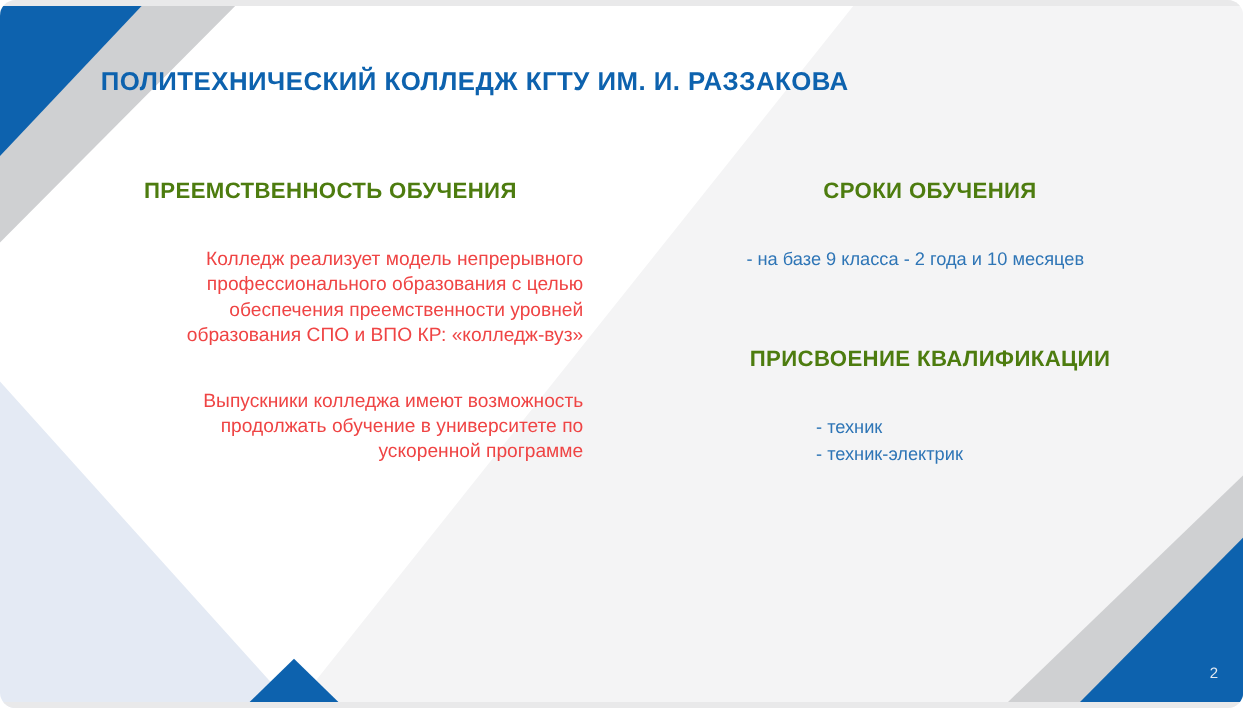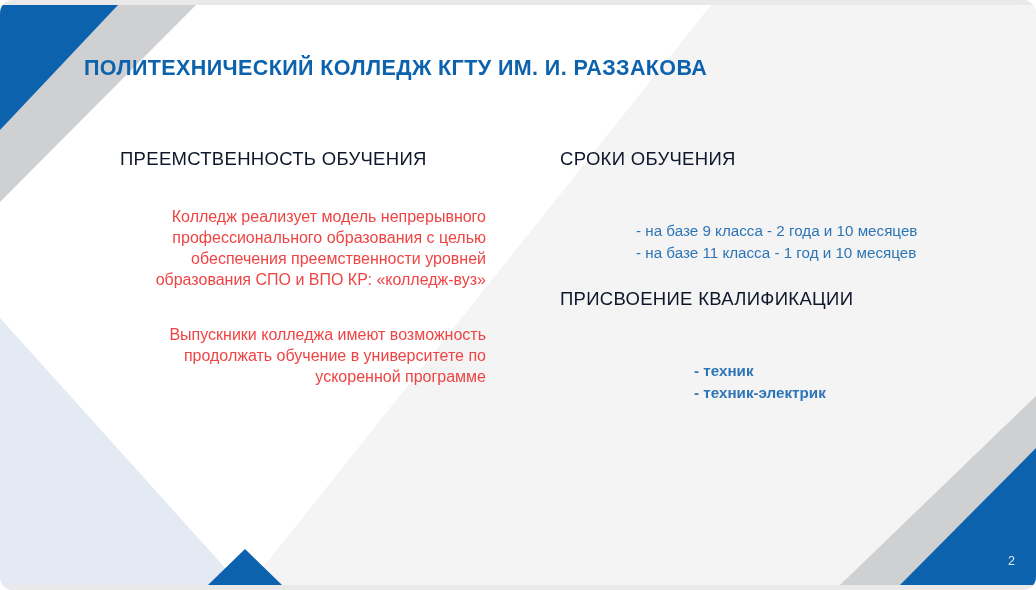--- a/index.html
+++ b/index.html
@@ -65,27 +65,27 @@
 
   .col {
     position: absolute;
   }
 
   .col-left  { left: 96px;  top: 148px; width: 420px; }
   .col-right { left: 560px; top: 148px; width: 430px; }
 
   .section-head {
     font-size: 18.5px;
-    font-weight: normal;
-    color: #0f172a;
+    font-weight: bold;
+    color: #4d7c0f;
     letter-spacing: 0.3px;
     margin: 0;
   }
   .head-left   { text-align: left; padding-left: 24px; }
-  .head-center { }
+  .head-center { text-align: center; }
 
   .body-text {
     font-size: 16px;
     line-height: 21px;
     color: #ef4444;
     margin: 0;
     text-align: right;
   }
 
   .para-1 {
@@ -96,21 +96,21 @@
   }
   .para-2 {
     position: absolute;
     left: 20px;
     top: 176px;
     width: 370px;
   }
 
   .bullet-list {
     list-style: none;
-    margin: 14px;
+    margin: 0;
     padding: 0;
   }
   .bullet-list li {
     font-size: 15.2px;
     line-height: 22px;
     color: #2e75b6;
     white-space: nowrap;
   }
 
   .terms-list {
@@ -121,21 +121,20 @@
   .qual-head {
     position: absolute;
     left: 0;
     top: 140px;
     width: 430px;
   }
   .qual-list {
     position: absolute;
     left: 120px;
     top: 198px;
-    font-weight: bold;
   }
 
   .site-url {
     position: absolute;
     right: 82px;
     bottom: 47px;
     font-size: 20px;
     font-weight: bold;
     color: #0d62ae;
     letter-spacing: 0.2px;
@@ -186,21 +185,20 @@
       <p class="body-text para-1">Колледж реализует модель непрерывного профессионального образования с целью обеспечения преемственности уровней образования СПО и ВПО КР: «колледж-вуз»</p>
 
       <p class="body-text para-2">Выпускники колледжа имеют возможность продолжать обучение в университете по ускоренной программе</p>
     </div>
 
     <div class="col col-right">
       <h2 class="section-head head-center">СРОКИ ОБУЧЕНИЯ</h2>
 
       <ul class="bullet-list terms-list">
         <li>- на базе 9 класса - 2 года и 10 месяцев</li>
-        <li>- на базе 11 класса - 1 год и 10 месяцев</li>
       </ul>
 
       <h2 class="section-head head-center qual-head">ПРИСВОЕНИЕ КВАЛИФИКАЦИИ</h2>
 
       <ul class="bullet-list qual-list">
         <li>- техник</li>
         <li>- техник-электрик</li>
       </ul>
     </div>
 

